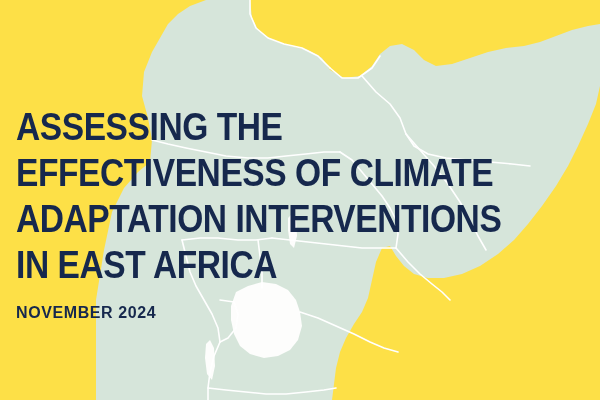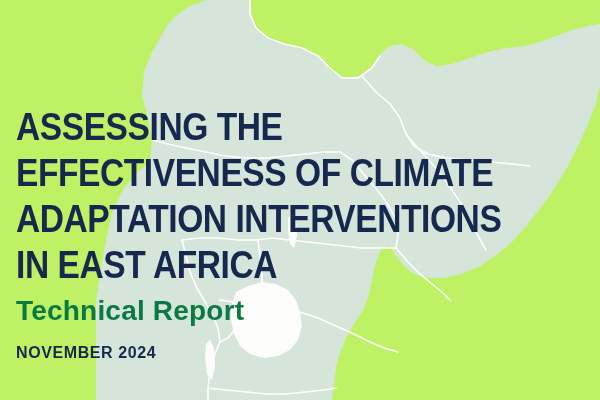--- a/index.html
+++ b/index.html
@@ -11,21 +11,21 @@
     height: 400px;
     overflow: hidden;
     background: #fdfdfc;
     font-family: "Liberation Sans", sans-serif;
   }
 
   #cover {
     position: relative;
     width: 600px;
     height: 400px;
-    background: #bef264;
+    background: #fde047;
     overflow: hidden;
   }
 
   
   #map-layer {
     position: absolute;
     inset: 0;
     width: 600px;
     height: 400px;
     z-index: 1;
@@ -213,18 +213,17 @@
       <path d="M 208,388 L 226,390 L 246,392 L 266,394 L 286,394 L 306,392 L 324,390 L 336,388"></path>
     </g>
   </svg>
 
   <div id="text-block">
     <h1 class="title-line">ASSESSING THE</h1>
     <h1 class="title-line">EFFECTIVENESS OF CLIMATE</h1>
     <h1 class="title-line">ADAPTATION INTERVENTIONS</h1>
     <h1 class="title-line">IN EAST AFRICA</h1>
 
-    <h2 id="subtitle">Technical Report</h2>
 
     <div id="date-line">NOVEMBER 2024</div>
   </div>
 
 </div>
 
 </body></html>

